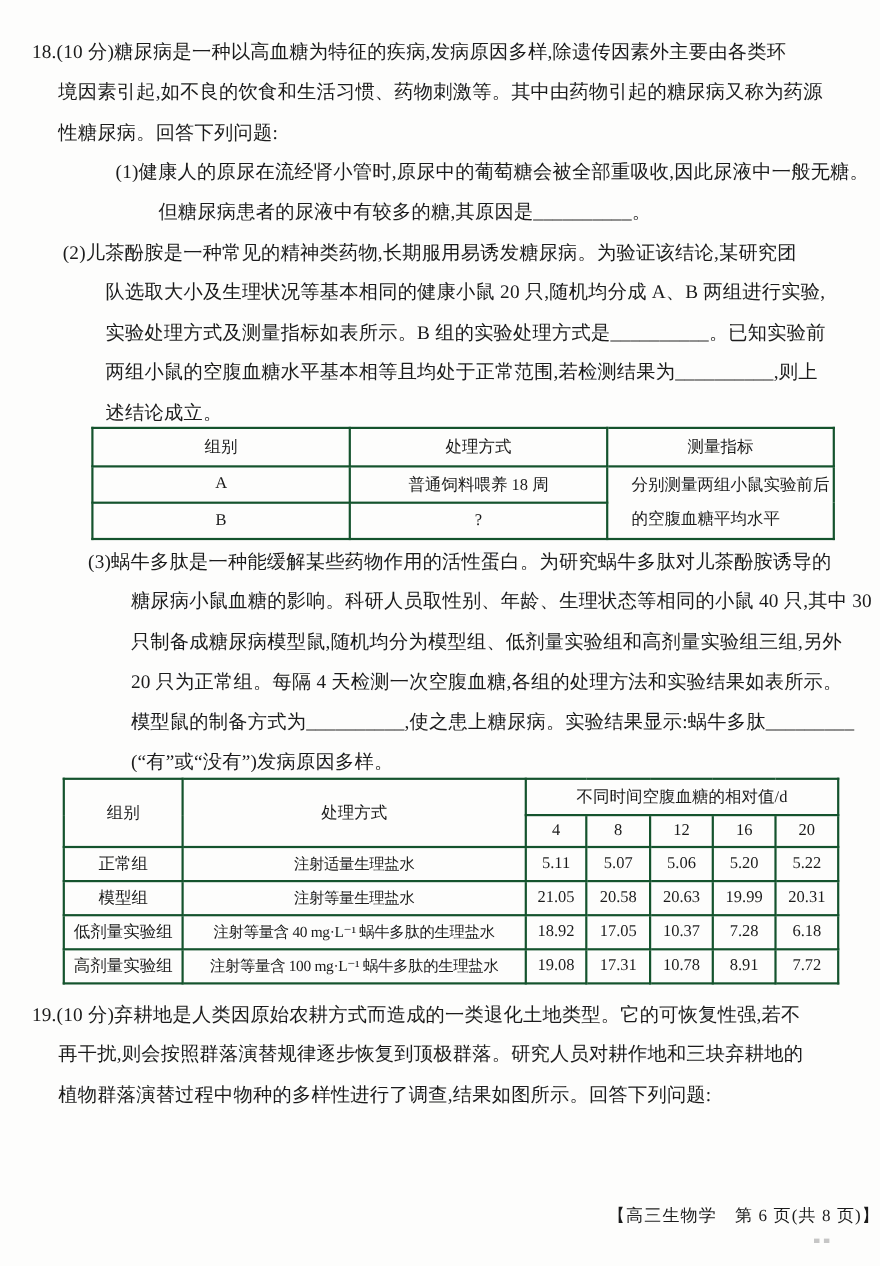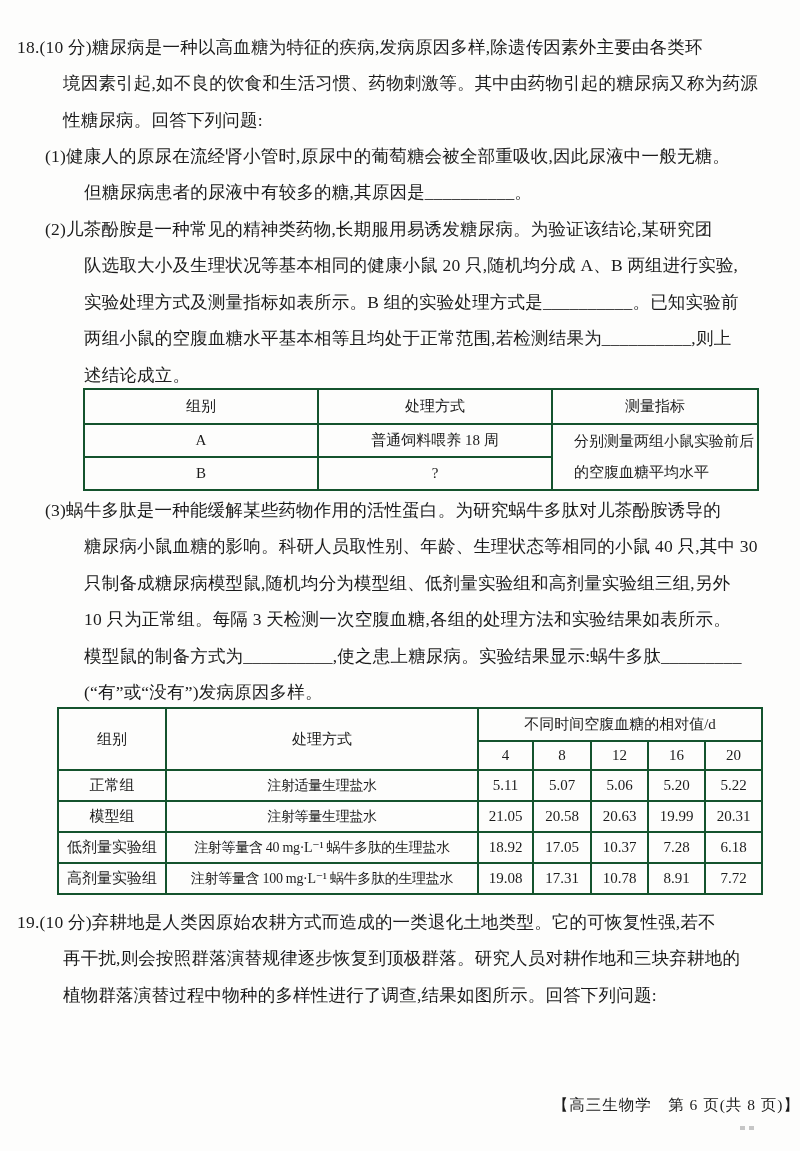--- a/index.html
+++ b/index.html
@@ -12,33 +12,33 @@
     width: 800px;
     height: 1151px;
     margin: 0 auto;
     background: #fdfdfc;
     color: #1b1b1b;
     font-family: "Liberation Serif", "DejaVu Serif", serif;
     overflow: hidden;
   }
   .block {
     position: absolute;
-    left: 0;
+    left: 12px;
     right: 0;
   }
   .line {
     font-size: 17.5px;
     line-height: 36.4px;
     white-space: nowrap;
     letter-spacing: 0.2px;
   }
   
   .ml17 { margin-left: 17px; }   
   .ml45 { margin-left: 45px; }   
-  .ml61 { margin-left: 63px; }   
+  .ml61 { margin-left: 41px; }   
   .ml84 { margin-left: 84px; }   
 
   
   table {
     border-collapse: collapse;
     table-layout: fixed;
     position: absolute;
   }
   td, th {
     border: 2px solid #14532d;
@@ -107,21 +107,21 @@
 <body>
 
 <div class="page">
 
   <div class="block" style="top:29px;">
     <div class="line ml17">18.(10 分)糖尿病是一种以高血糖为特征的疾病,发病原因多样,除遗传因素外主要由各类环</div>
     <div class="line ml61">境因素引起,如不良的饮食和生活习惯、药物刺激等。其中由药物引起的糖尿病又称为药源</div>
     <div class="line ml61">性糖尿病。回答下列问题:</div>
   </div>
 
-  <div class="block" style="top:138px;">
+  <div class="block" style="top:138px;margin-left:48px;">
     <div class="line ml45">(1)健康人的原尿在流经肾小管时,原尿中的葡萄糖会被全部重吸收,因此尿液中一般无糖。</div>
     <div class="line ml84">但糖尿病患者的尿液中有较多的糖,其原因是__________。</div>
   </div>
 
   <div class="block" style="top:211px;">
     <div class="line ml45">(2)儿茶酚胺是一种常见的精神类药物,长期服用易诱发糖尿病。为验证该结论,某研究团</div>
     <div class="line ml84">队选取大小及生理状况等基本相同的健康小鼠 20 只,随机均分成 A、B 两组进行实验,</div>
     <div class="line ml84">实验处理方式及测量指标如表所示。B 组的实验处理方式是__________。已知实验前</div>
     <div class="line ml84">两组小鼠的空腹血糖水平基本相等且均处于正常范围,若检测结果为__________,则上</div>
     <div class="line ml84">述结论成立。</div>
@@ -147,25 +147,25 @@
         <div class="mline">的空腹血糖平均水平</div>
       </td>
     </tr>
     <tr class="data">
       <td>B</td>
       <td>?</td>
     </tr>
   </tbody>
     </table>
 
-  <div class="block" style="top:492px;">
+  <div class="block" style="top:492px;margin-left:23px;">
     <div class="line ml45">(3)蜗牛多肽是一种能缓解某些药物作用的活性蛋白。为研究蜗牛多肽对儿茶酚胺诱导的</div>
     <div class="line ml84">糖尿病小鼠血糖的影响。科研人员取性别、年龄、生理状态等相同的小鼠 40 只,其中 30</div>
     <div class="line ml84">只制备成糖尿病模型鼠,随机均分为模型组、低剂量实验组和高剂量实验组三组,另外</div>
-    <div class="line ml84">10 只为正常组。每隔 3 天检测一次空腹血糖,各组的处理方法和实验结果如表所示。</div>
+    <div class="line ml84">20 只为正常组。每隔 4 天检测一次空腹血糖,各组的处理方法和实验结果如表所示。</div>
     <div class="line ml84">模型鼠的制备方式为__________,使之患上糖尿病。实验结果显示:蜗牛多肽_________</div>
     <div class="line ml84">(“有”或“没有”)发病原因多样。</div>
   </div>
 
   <table id="table2">
     <colgroup>
       <col style="width:108px">
         <col style="width:312px">
       <col style="width:55px">
         <col style="width:58px">

